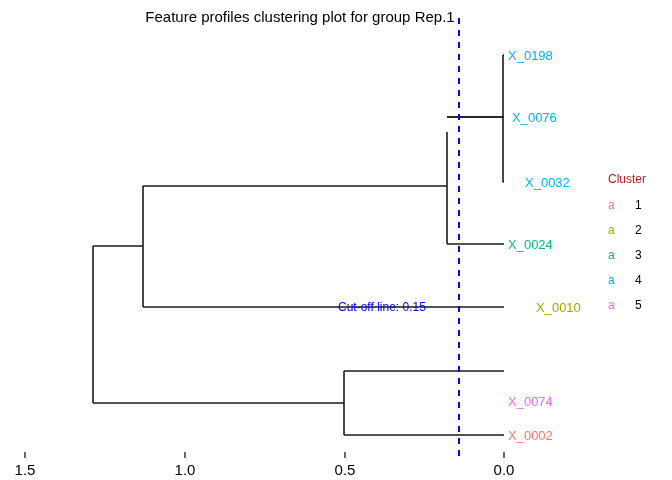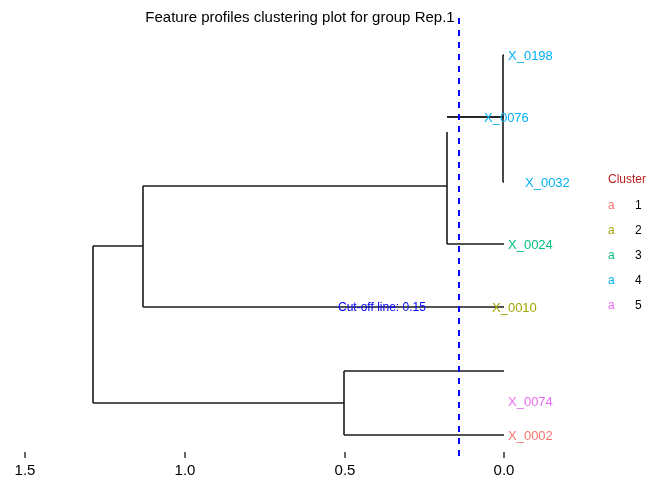--- a/index.html
+++ b/index.html
@@ -72,24 +72,24 @@
   </svg>
 
   <div id="tick-labels">
       <div class="tick-lab" style="left: 25px; top: 461px;">1.5</div>
       <div class="tick-lab" style="left: 185px; top: 461px;">1.0</div>
       <div class="tick-lab" style="left: 345px; top: 461px;">0.5</div>
       <div class="tick-lab" style="left: 504px; top: 461px;">0.0</div>
     </div>
   <div id="leaf-labels">
       <div class="leaf-lab" style="left: 508px; top: 55px; color: rgb(0, 176, 246);">X_0198</div>
-      <div class="leaf-lab" style="left: 484px; top: 117px; color: rgb(0, 176, 246);">X_0076</div>
+      <div class="leaf-lab" style="left: 512px; top: 117px; color: rgb(0, 176, 246);">X_0076</div>
       <div class="leaf-lab" style="left: 525px; top: 182px; color: rgb(0, 176, 246);">X_0032</div>
       <div class="leaf-lab" style="left: 508px; top: 244px; color: rgb(0, 191, 125);">X_0024</div>
-      <div class="leaf-lab" style="left: 492px; top: 307px; color: rgb(163, 165, 0);">X_0010</div>
+      <div class="leaf-lab" style="left: 536px; top: 307px; color: rgb(163, 165, 0);">X_0010</div>
       <div class="leaf-lab" style="left: 508px; top: 371px; color: rgb(231, 107, 243); margin-top: 30px;">X_0074</div>
       <div class="leaf-lab" style="left: 508px; top: 435px; color: rgb(248, 118, 109);">X_0002</div>
     </div>
 
   <div class="cut-lab" style="left: 338px; top: 307px;">Cut-off line: 0.15</div>
 
   <div class="legend">
     <div class="legend-title">Cluster</div>
     <div id="legend-rows">
         <div class="legend-row">

